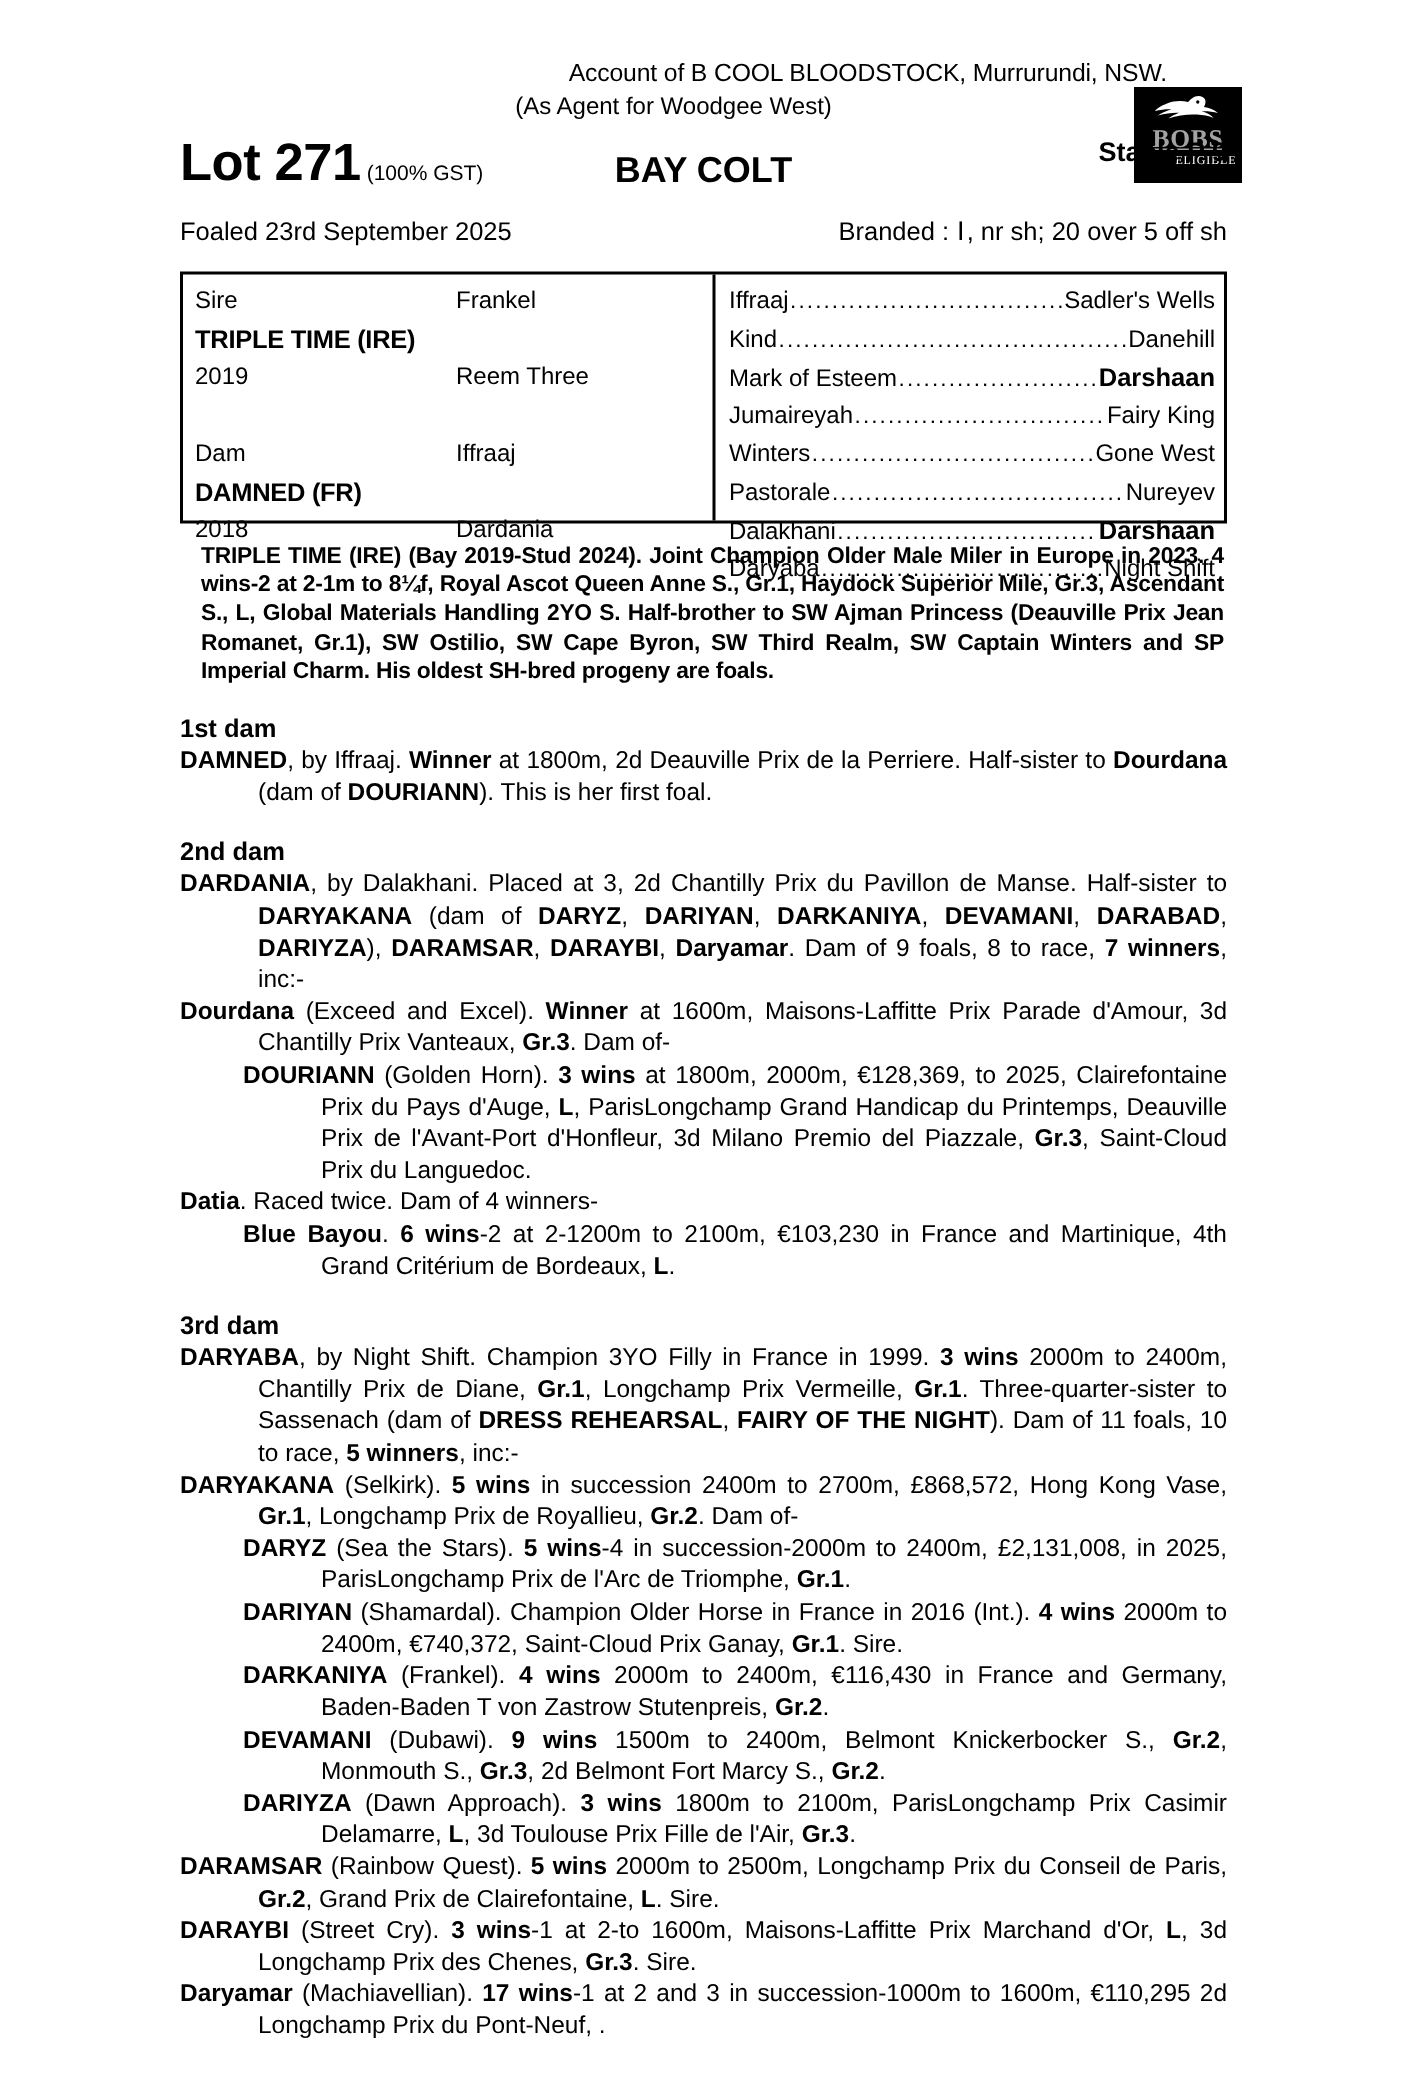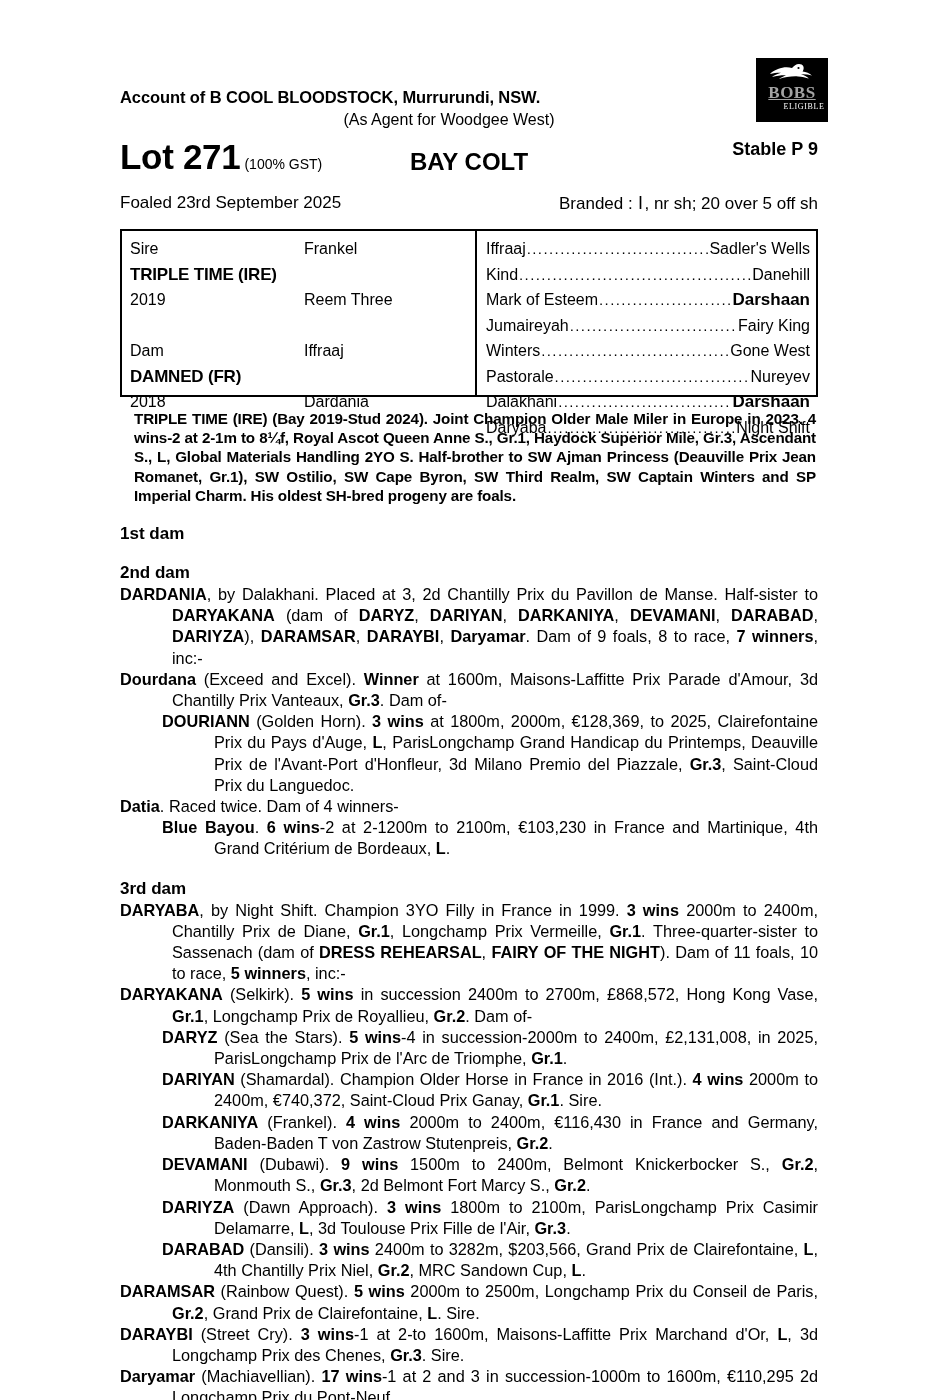--- a/index.html
+++ b/index.html
@@ -56,23 +56,23 @@
     color: #ffffff;
     font-family: "Liberation Serif", serif;
     font-size: 8px;
     line-height: 10px;
     letter-spacing: 0.6px;
     padding-left: 24px;
   }
 
   
   .acct-line {
-    padding-top: 88px;
-    text-align: left;
-    font-weight: bold;
+    padding-top: 40px;
+    text-align: right;
+    font-weight: normal;
     font-size: 16.5px;
     letter-spacing: -0.1px;
     margin-right: 40px;
   }
   .agent-line {
     text-align: center;
     font-size: 16px;
     margin-top: 4px;
     margin-right: 40px;
   }
@@ -325,36 +325,36 @@
           <span class="g-left">Daryaba</span>
           <span class="g-dots">..........................................................................................</span>
           <span class="g-right">Night Shift</span>
         </div>
       </div>
   </div>
 
   <div class="sire-note" id="sire-note">TRIPLE TIME (IRE) (Bay 2019-Stud 2024). Joint Champion Older Male Miler in Europe in 2023. 4 wins-2 at 2-1m to 8¼f, Royal Ascot Queen Anne S., Gr.1, Haydock Superior Mile, Gr.3, Ascendant S., L, Global Materials Handling 2YO S. Half-brother to SW Ajman Princess (Deauville Prix Jean Romanet, Gr.1), SW Ostilio, SW Cape Byron, SW Third Realm, SW Captain Winters and SP Imperial Charm. His oldest SH-bred progeny are foals.</div>
 
   <div class="dam-head">1st dam</div>
+  <div class="para hang1" id="dam1-text"><b>DAMNED</b>, by Iffraaj. <b>Winner</b> at 1800m, 2d Deauville Prix de la Perriere. Half-sister to <b>Dourdana</b> (dam of <b>DOURIANN</b>). This is her first foal.</div>
 
   <div class="dam-head">2nd dam</div>
   <div class="para hang1" id="dam2-main"><b>DARDANIA</b>, by Dalakhani. Placed at 3, 2d Chantilly Prix du Pavillon de Manse. Half-sister to <b>DARYAKANA</b> (dam of <b>DARYZ</b>, <b>DARIYAN</b>, <b>DARKANIYA</b>, <b>DEVAMANI</b>, <b>DARABAD</b>, <b>DARIYZA</b>), <b>DARAMSAR</b>, <b>DARAYBI</b>, <b>Daryamar</b>. Dam of 9 foals, 8 to race, <b>7 winners</b>, inc:-</div>
   <div class="para lv1 hang1" id="dam2-dourdana"><b>Dourdana</b> (Exceed and Excel). <b>Winner</b> at 1600m, Maisons-Laffitte Prix Parade d'Amour, 3d Chantilly Prix Vanteaux, <b>Gr.3</b>. Dam of-</div>
   <div class="para lv2 hang1" id="dam2-douriann"><b>DOURIANN</b> (Golden Horn). <b>3 wins</b> at 1800m, 2000m, €128,369, to 2025, Clairefontaine Prix du Pays d'Auge, <b>L</b>, ParisLongchamp Grand Handicap du Printemps, Deauville Prix de l'Avant-Port d'Honfleur, 3d Milano Premio del Piazzale, <b>Gr.3</b>, Saint-Cloud Prix du Languedoc.</div>
   <div class="para lv1" id="dam2-datia"><b>Datia</b>. Raced twice. Dam of 4 winners-</div>
   <div class="para lv2 hang1" id="dam2-bluebayou"><b>Blue Bayou</b>. <b>6 wins</b>-2 at 2-1200m to 2100m, €103,230 in France and Martinique, 4th Grand Critérium de Bordeaux, <b>L</b>.</div>
 
   <div class="dam-head">3rd dam</div>
   <div class="para hang1" id="dam3-main"><b>DARYABA</b>, by Night Shift. Champion 3YO Filly in France in 1999. <b>3 wins</b> 2000m to 2400m, Chantilly Prix de Diane, <b>Gr.1</b>, Longchamp Prix Vermeille, <b>Gr.1</b>. Three-quarter-sister to Sassenach (dam of <b>DRESS REHEARSAL</b>, <b>FAIRY OF THE NIGHT</b>). Dam of 11 foals, 10 to race, <b>5 winners</b>, inc:-</div>
   <div id="dam3-progeny">
       <div class="para hang1 lv1"><b>DARYAKANA</b> (Selkirk). <b>5 wins</b> in succession 2400m to 2700m, £868,572, Hong Kong Vase, <b>Gr.1</b>, Longchamp Prix de Royallieu, <b>Gr.2</b>. Dam of-</div>
       <div class="para hang1 lv2"><b>DARYZ</b> (Sea the Stars). <b>5 wins</b>-4 in succession-2000m to 2400m, £2,131,008, in 2025, ParisLongchamp Prix de l'Arc de Triomphe, <b>Gr.1</b>.</div>
       <div class="para hang1 lv2"><b>DARIYAN</b> (Shamardal). Champion Older Horse in France in 2016 (Int.). <b>4 wins</b> 2000m to 2400m, €740,372, Saint-Cloud Prix Ganay, <b>Gr.1</b>. Sire.</div>
       <div class="para hang1 lv2"><b>DARKANIYA</b> (Frankel). <b>4 wins</b> 2000m to 2400m, €116,430 in France and Germany, Baden-Baden T von Zastrow Stutenpreis, <b>Gr.2</b>.</div>
       <div class="para hang1 lv2"><b>DEVAMANI</b> (Dubawi). <b>9 wins</b> 1500m to 2400m, Belmont Knickerbocker S., <b>Gr.2</b>, Monmouth S., <b>Gr.3</b>, 2d Belmont Fort Marcy S., <b>Gr.2</b>.</div>
       <div class="para hang1 lv2"><b>DARIYZA</b> (Dawn Approach). <b>3 wins</b> 1800m to 2100m, ParisLongchamp Prix Casimir Delamarre, <b>L</b>, 3d Toulouse Prix Fille de l'Air, <b>Gr.3</b>.</div>
-      <div class="para hang1 lv2"><b>DARABAD</b> (Dansili). <b>3 wins</b> 2400m to 3282m, $203,566, Grand Prix de Clairefontaine, <b>L</b>, 4th Chantilly Prix Niel, <b>Gr.2</b>, MRC Sandown Cup, <b>L</b>.</div>
       <div class="para hang1 lv1"><b>DARAMSAR</b> (Rainbow Quest). <b>5 wins</b> 2000m to 2500m, Longchamp Prix du Conseil de Paris, <b>Gr.2</b>, Grand Prix de Clairefontaine, <b>L</b>. Sire.</div>
       <div class="para hang1 lv1"><b>DARAYBI</b> (Street Cry). <b>3 wins</b>-1 at 2-to 1600m, Maisons-Laffitte Prix Marchand d'Or, <b>L</b>, 3d Longchamp Prix des Chenes, <b>Gr.3</b>. Sire.</div>
       <div class="para hang1 lv1"><b>Daryamar</b> (Machiavellian). <b>17 wins</b>-1 at 2 and 3 in succession-1000m to 1600m, €110,295 2d Longchamp Prix du Pont-Neuf, .</div>
     </div>
 
 </div>
 
 </body></html>

